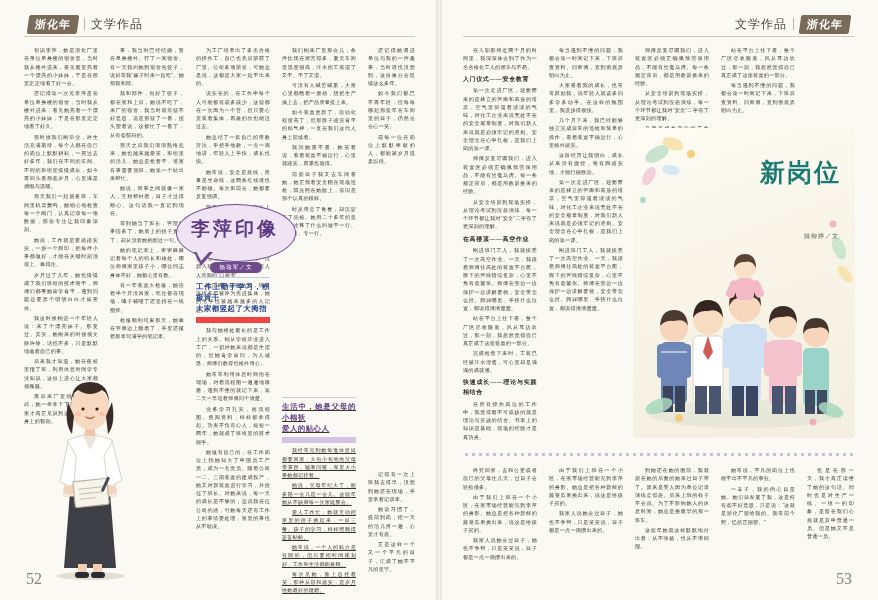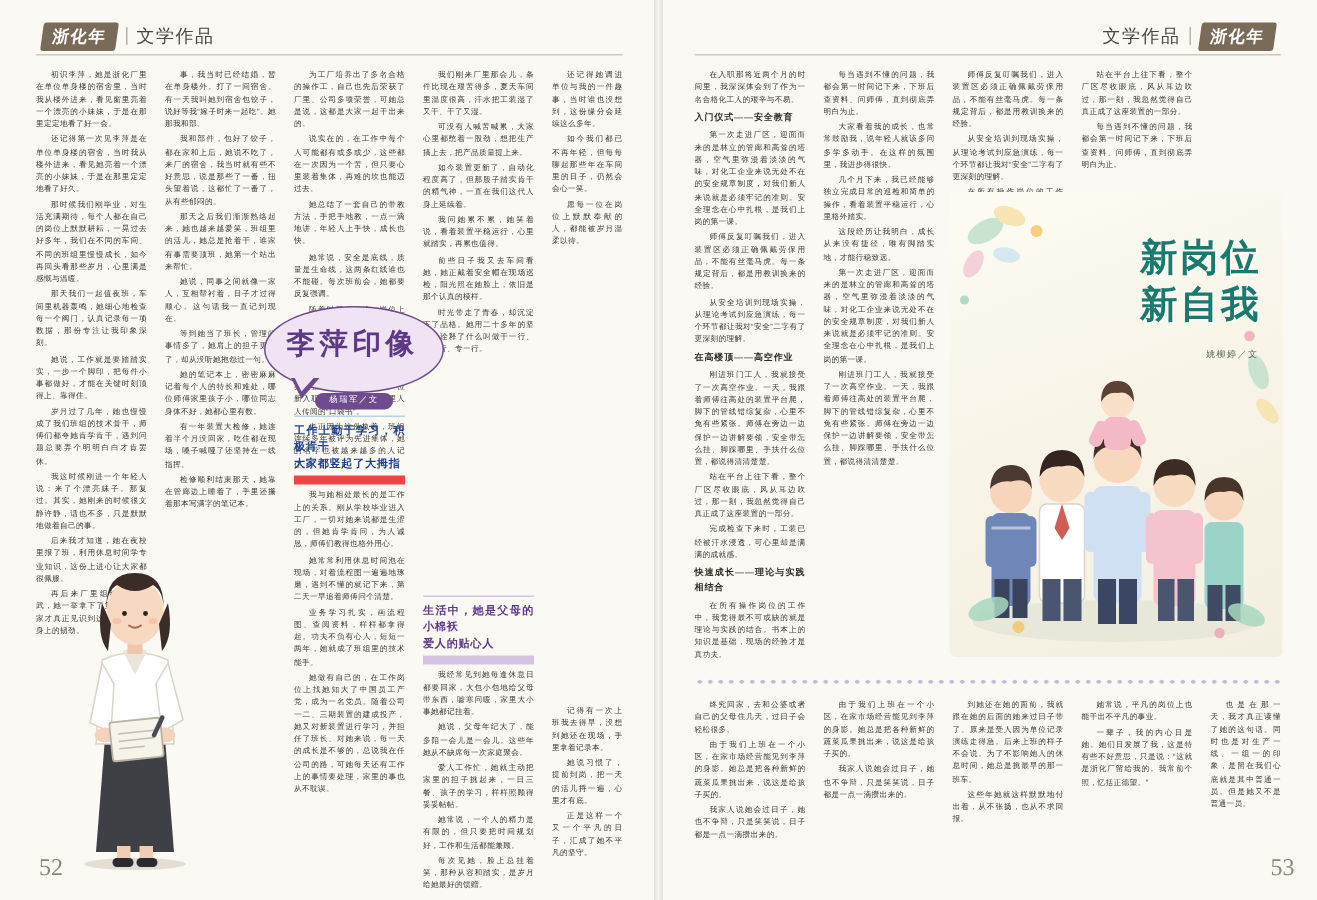--- a/index.html
+++ b/index.html
@@ -69,21 +69,21 @@
     text-shadow:1px 1px 0 #ffffff;}
   .feat-by{position:absolute;right:16px;top:104px;font-size:6px;color:#5a6b5e;letter-spacing:1px;}
   
   .dots{position:absolute;left:463px;top:452px;width:391px;height:5px;
     background-image:radial-gradient(circle,#c9b9d8 1.4px,transparent 1.5px);
     background-size:7px 5px;}
   
   .folio{position:absolute;bottom:12px;font-family:"Liberation Serif","DejaVu Serif",serif;
     font-size:16px;color:#8d8578;}
   .folio.l{left:26px;}
-  .folio.r{right:15px;}
+  .folio.r{right:26px;}
 </style>
 </head>
 <body>
 
 <div class="spread">
 
   <div class="page left"></div>
   <div class="page right"></div>
   <div class="gutter"></div>
 
@@ -160,21 +160,21 @@
 
   <div class="col" style="left:196px;top:272px;width:74px;">
     <div class="subhead" style="white-space:pre-line;">工作上勤于学习，积极肯干
 大家都竖起了大拇指</div>
     <p>我与她相处最长的是工作上的关系。刚从学校毕业进入工厂，一切对她来说都是生涩的，但她肯学肯问，为人诚恳，师傅们教得也格外用心。</p>
     <p>她常常利用休息时间泡在现场，对着流程图一遍遍地琢磨，遇到不懂的就记下来，第二天一早追着师傅问个清楚。</p>
     <p>业务学习扎实，画流程图、查阅资料，样样都拿得起。功夫不负有心人，短短一两年，她就成了班组里的技术能手。</p>
     <p>她做有自己的，在工作岗位上找她知大了中国员工产党，成为一名党员。随着公司一二、三期装置的建成投产，她又对新装置进行学习，并担任了班长、对她来说，每一天的成长是不够的，总说我在任公司的路，可她每天还有工作上的事情要处理，家里的事也从不耽误。</p>
   </div>
 
-  <div class="col" style="left:282px;top:392px;width:74px;">
+  <div class="col" style="left:282px;top:392px;width:74px;text-decoration:underline;">
     <div class="subhead purple" style="white-space:pre-line;">生活中，她是父母的小棉袄
 爱人的贴心人</div>
     <p>我经常见到她每逢休息日都要回家，大包小包地给父母带东西，嘘寒问暖，家里大小事她都记挂着。</p>
     <p>她说，父母年纪大了，能多陪一会儿是一会儿。这些年她从不缺席每一次家庭聚会。</p>
     <p>爱人工作忙，她就主动把家里的担子挑起来，一日三餐、孩子的学习，样样照顾得妥妥帖帖。</p>
     <p>她常说，一个人的精力是有限的，但只要把时间规划好，工作和生活都能兼顾。</p>
     <p>每次见她，脸上总挂着笑，那种从容和踏实，是岁月给她最好的馈赠。</p>
   </div>
 
   <div class="col" style="left:368px;top:470px;width:47px;">
@@ -332,21 +332,20 @@
 
       <g opacity=".85">
         <ellipse cx="26" cy="278" rx="14" ry="7" fill="#a9d8bf" transform="rotate(-20 26 278)"></ellipse>
         <ellipse cx="198" cy="282" rx="13" ry="6.5" fill="#a9d8bf" transform="rotate(22 198 282)"></ellipse>
         <circle cx="46" cy="290" r="4" fill="#f6c86a"></circle>
         <circle cx="180" cy="294" r="3.5" fill="#f0a6b8"></circle>
       </g>
     </svg>
     <div class="feat-title">
       <div>新岗位</div>
-      <div>新自我</div>
     </div>
     <div class="feat-by">姚柳婷／文</div>
   </div>
 
   <div class="dots"></div>
 
   <div class="col" style="left:463px;top:466px;width:74px;">
     <p>终究回家，去和公婆或者自己的父母住几天，过日子会轻松很多。</p>
     <p>由于我们上班在一个小区，在家市场经营能见到李萍的身影。她总是把各种新鲜的蔬菜瓜果挑出来，说这是给孩子买的。</p>
     <p>我家人说她会过日子，她也不争辩，只是笑笑说，日子都是一点一滴攒出来的。</p>

